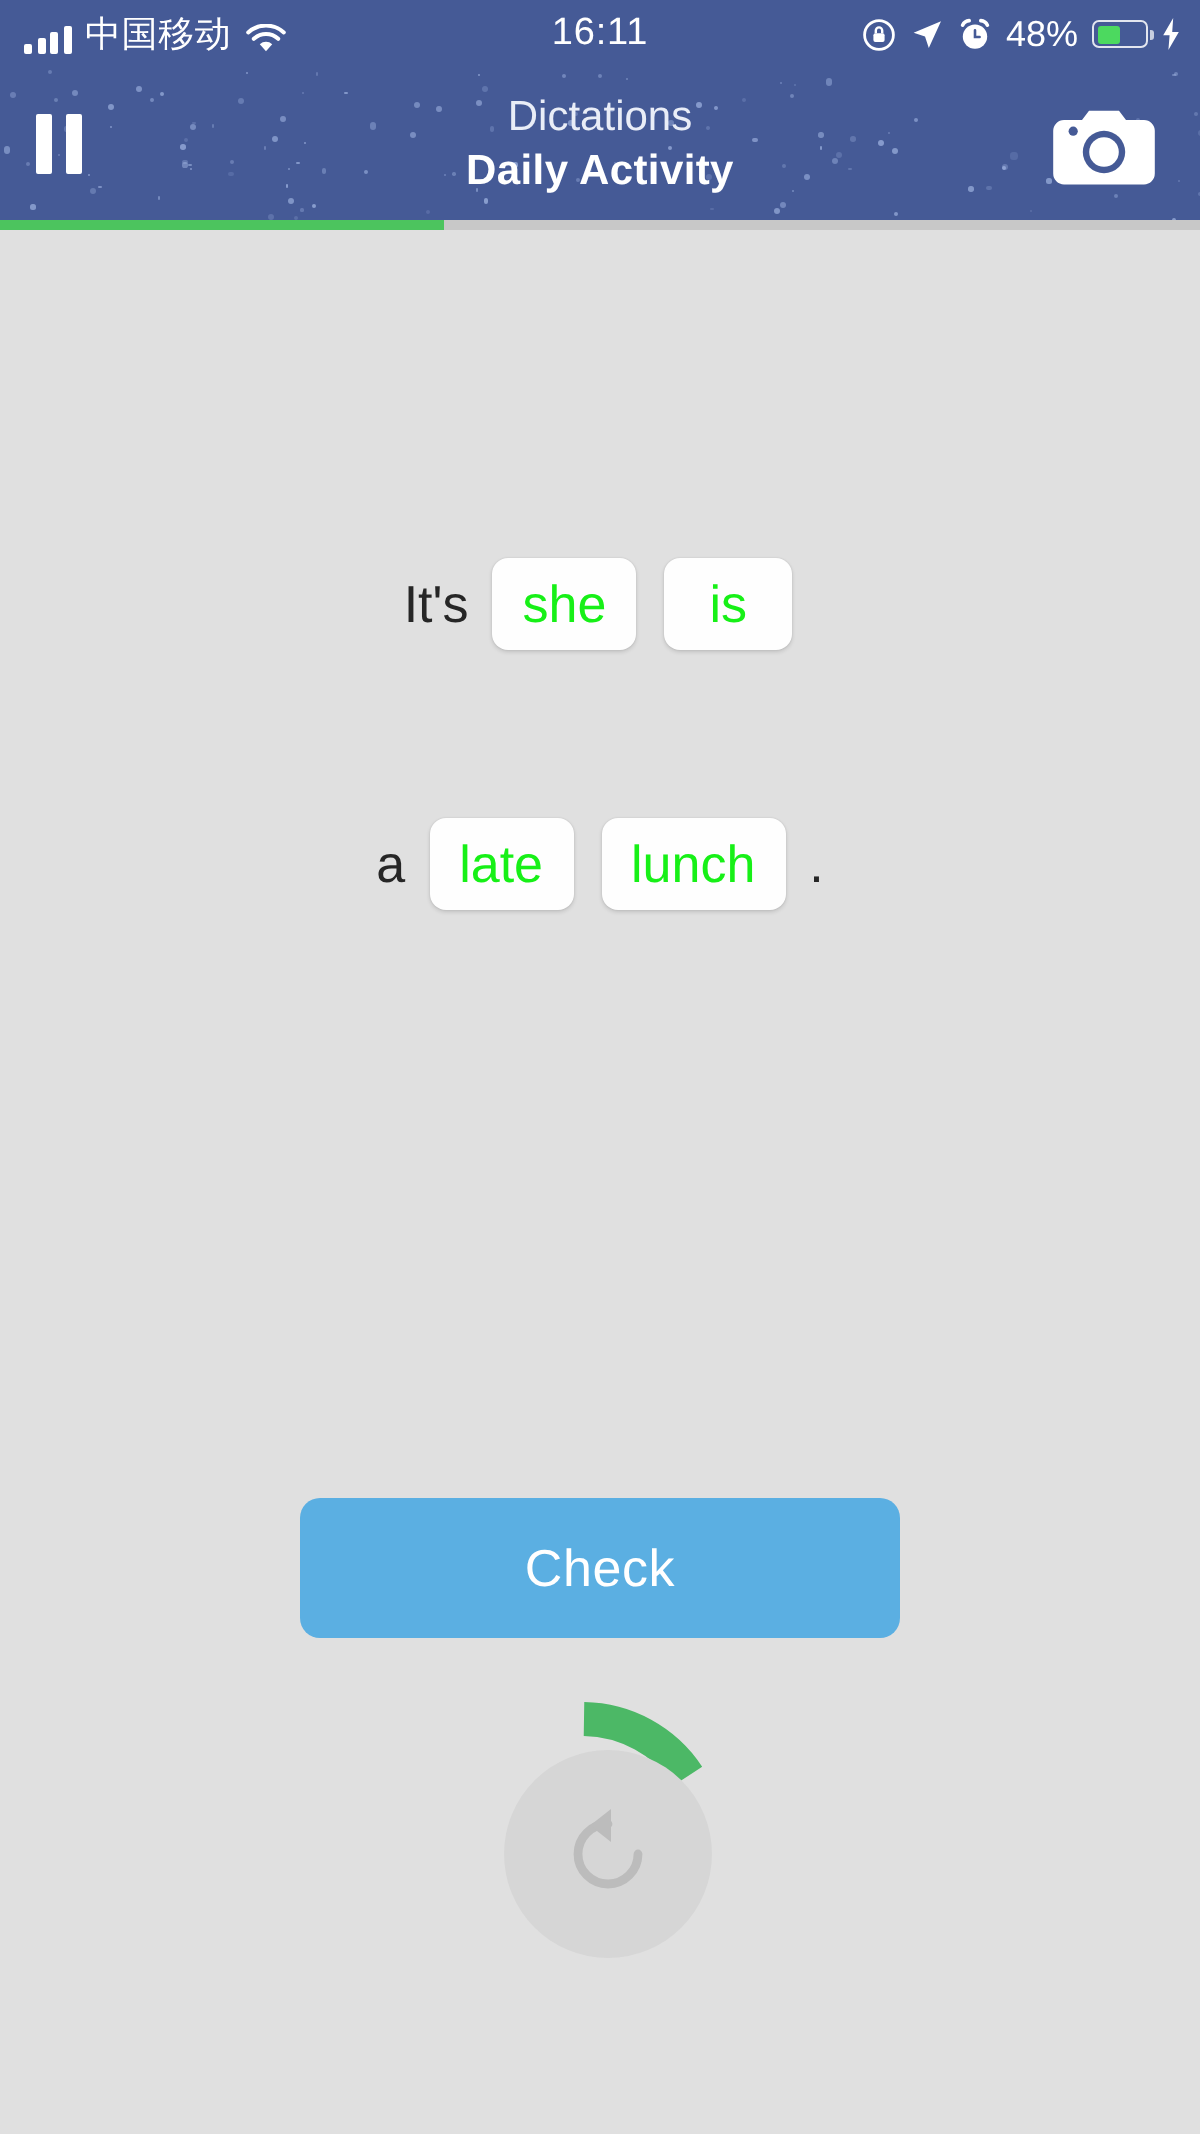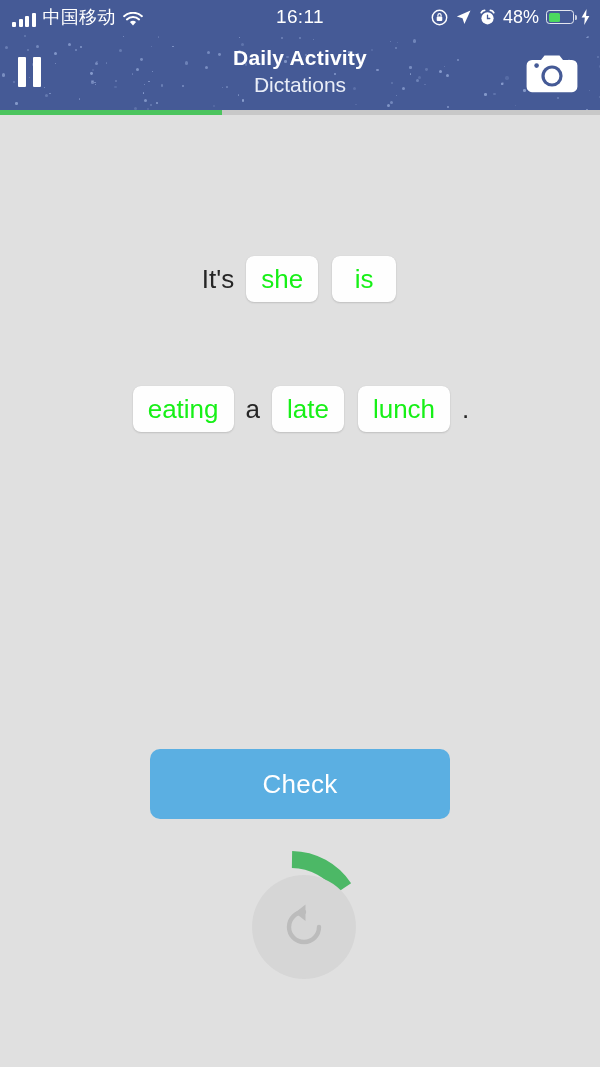--- a/index.html
+++ b/index.html
@@ -79,20 +79,21 @@
 
   
   #exercise-area{
     position:absolute; top:115px; left:0; width:600px; bottom:0;
     background:#e0e0e0;
   }
 
   .sentence-row{
     display:flex; align-items:center; justify-content:center;
     flex-wrap:nowrap;
+    margin-top:23px;
   }
   #sentence-line-1{ position:absolute; top:141px; left:0; right:0; }
   #sentence-line-2{ position:absolute; top:271px; left:0; right:0; }
 
   .static-word{
     font-size:26px; color:#262626; line-height:30px;
     padding:0 5px; white-space:pre;
   }
   .answer-chip{
     background:#fefefe; border-radius:8px;
@@ -311,22 +312,22 @@
       <b style="width: 1.8px; height: 1.8px; left: 94.5px; top: 49.7px; opacity: 0.61;"></b>
       <b style="width: 2.4px; height: 2.4px; left: 160.8px; top: 50.2px; opacity: 0.38;"></b>
     </div>
 
   <div id="pause-button">
     <i></i>
       <i></i>
   </div>
 
   <div id="header-titles">
+    <div id="header-subtitle">Dictations</div>
     <div id="header-title">Daily Activity</div>
-    <div id="header-subtitle">Dictations</div>
   </div>
 
   <div id="camera-button">
     <span style="line-height:0;display:block;">
       <svg width="52" height="42" viewBox="0 0 52 42">
         <path d="M6 9 h9 l3.5-4.6 h15 L37 9 h9 a5.4 5.4 0 0 1 5.4 5.4 v21.4 A5.4 5.4 0 0 1 46 41.2 H6 A5.4 5.4 0 0 1 0.6 35.8 V14.4 A5.4 5.4 0 0 1 6 9 Z" fill="#fff"></path>
         <circle cx="26" cy="25" r="10.6" fill="#455a96"></circle>
         <circle cx="26" cy="25" r="7.4" fill="#fff"></circle>
         <circle cx="10.6" cy="14.6" r="2.3" fill="#455a96"></circle>
       </svg>
@@ -343,23 +344,20 @@
   <div id="sentence-line-1" class="sentence-row">
       <span class="static-word">It's</span>
       <div class="answer-chip">
         <span>she</span>
       </div>
       <div class="answer-chip">
         <span>is</span>
       </div>
     </div>
   <div id="sentence-line-2" class="sentence-row">
-      <div class="answer-chip">
-        <span>eating</span>
-      </div>
       <span class="static-word">a</span>
       <div class="answer-chip">
         <span>late</span>
       </div>
       <div class="answer-chip">
         <span>lunch</span>
       </div>
       <span class="static-word">.</span>
     </div>
 

